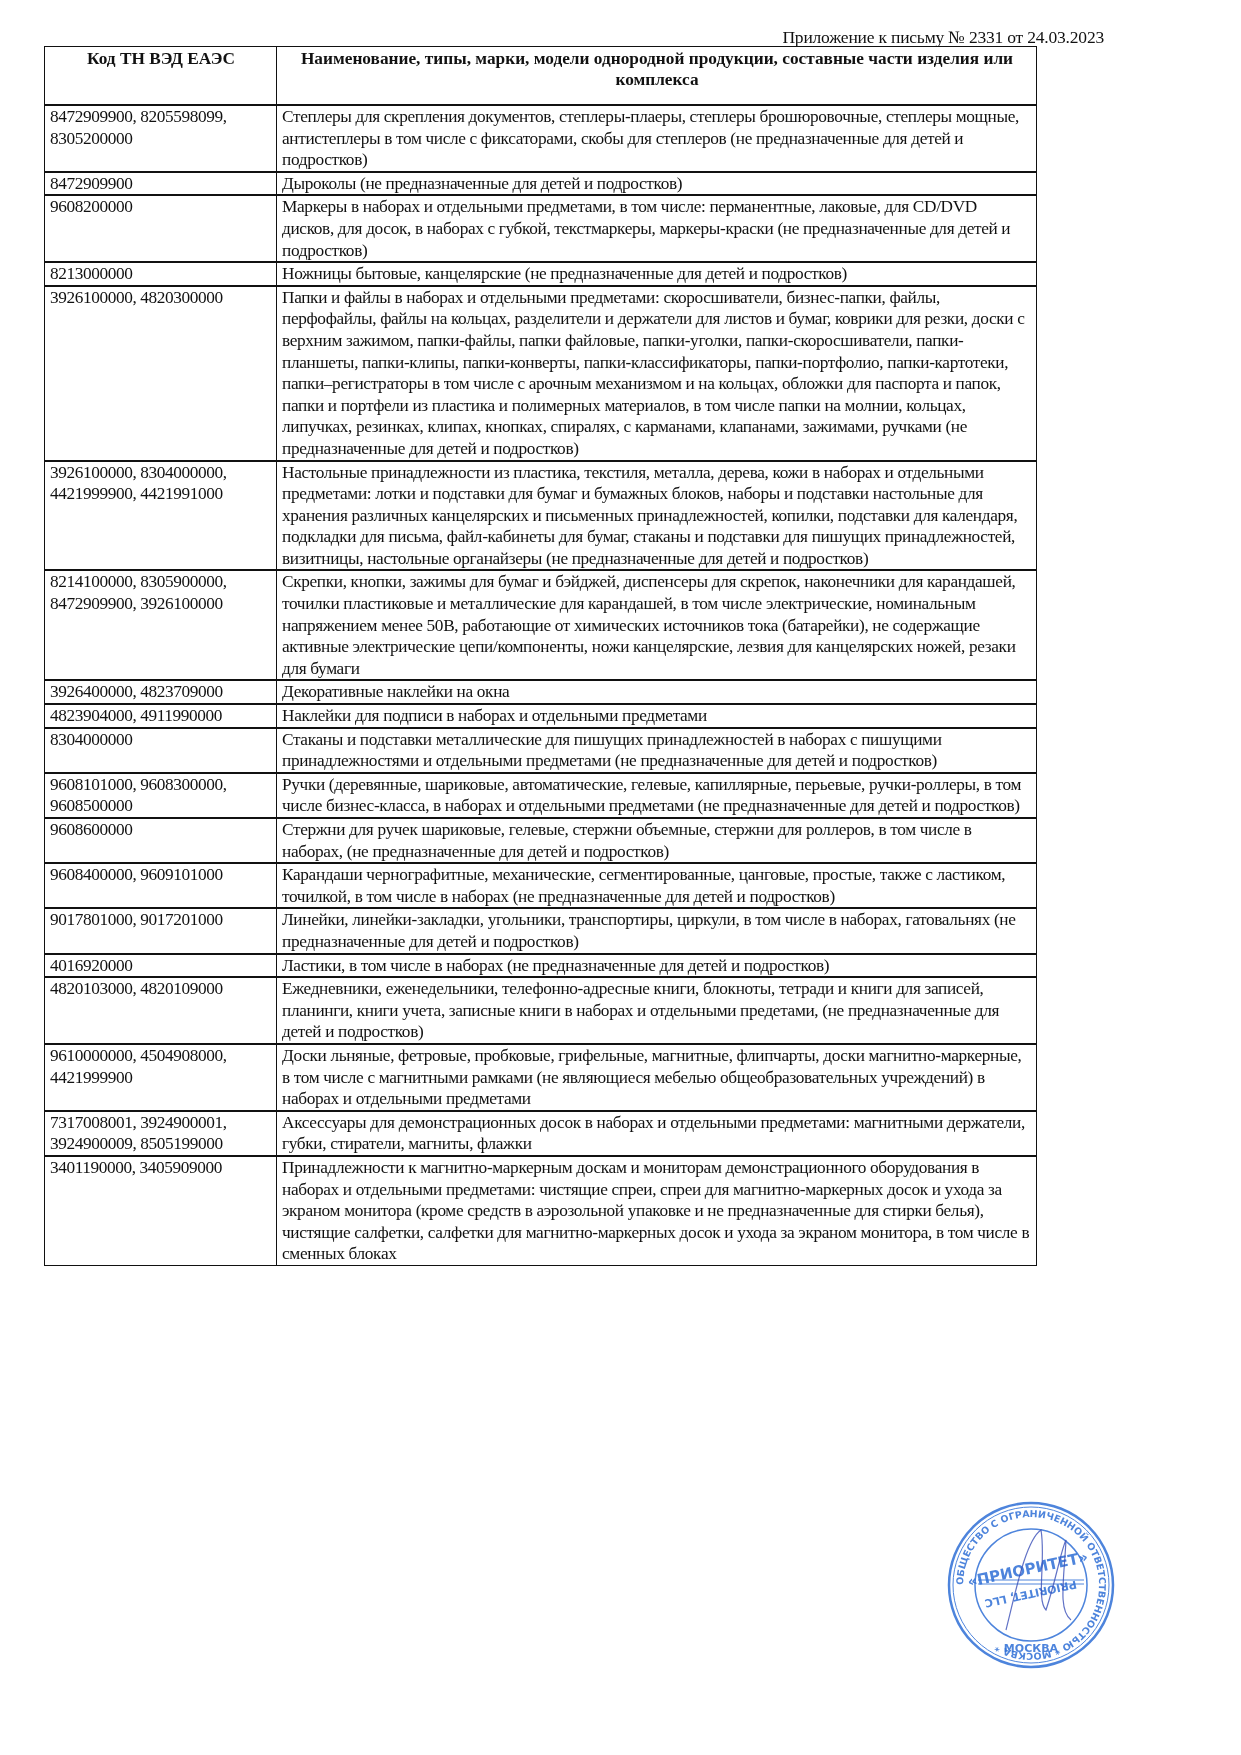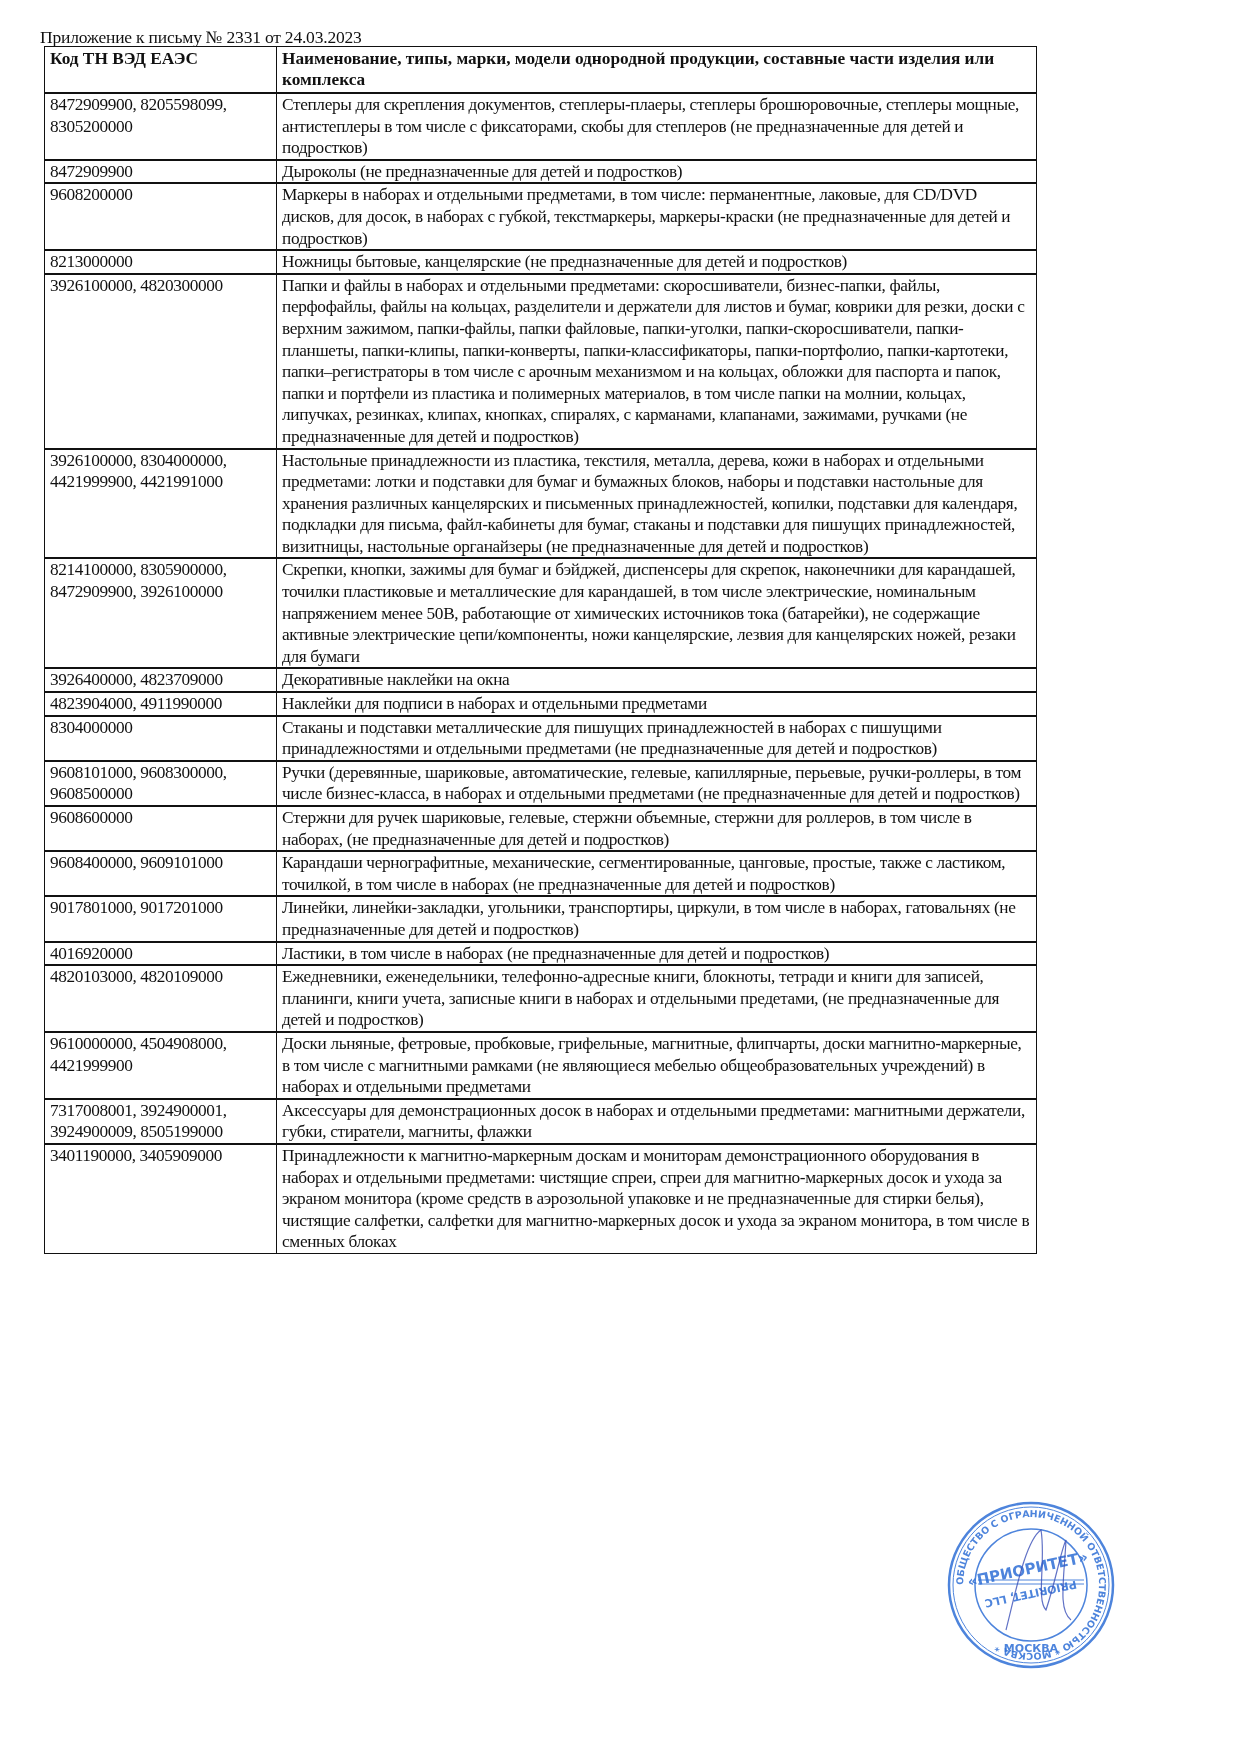--- a/index.html
+++ b/index.html
@@ -2,37 +2,37 @@
 <html><head>
 <meta charset="utf-8">
 <style>
   html, body { margin: 0; padding: 0; background: #ffffff; }
   body {
     width: 1241px; height: 1755px; position: relative; overflow: hidden;
     font-family: "Liberation Serif", "DejaVu Serif", serif; color: #111;
   }
   .page-title {
     position: absolute; left: 0; width: 1104px; top: 27px;
-    text-align: left; font-size: 17.5px; letter-spacing: -0.2px;
-    padding-left: 40px; box-sizing: border-box;
+    text-align: right; font-size: 17.5px; letter-spacing: -0.2px;
+    padding-left: 22px; box-sizing: border-box;
   }
   table.codes {
     position: absolute; left: 44px; top: 46px; width: 992px;
     border-collapse: collapse; table-layout: fixed;
     font-size: 17.3px; line-height: 21.6px;
   }
   table.codes col.c1 { width: 232px; }
   table.codes col.c2 { width: 760px; }
   table.codes th, table.codes td {
     border: 1.4px solid #111; vertical-align: top;
     padding: 0 4px 0 5px; text-align: left;
   }
   table.codes th {
-    font-weight: bold; font-size: 17.3px; line-height: 21px;
-    padding-top: 1px; padding-bottom: 2px;
+    font-weight: bold; text-align: center; font-size: 17.3px; line-height: 21px;
+    padding-top: 1px; padding-bottom: 14px;
     border-bottom-width: 2.2px;
   }
   table.codes th.h1 { vertical-align: top; }
   table.codes td.code { letter-spacing: -0.4px; margin-left: 26px; }
   table.codes td.desc { letter-spacing: -0.35px; }
   table.codes tr.row td { border-top-width: 2px; }
 
   .stamp {
     position: absolute; left: 946px; top: 1500px; width: 170px; height: 170px;
   }

